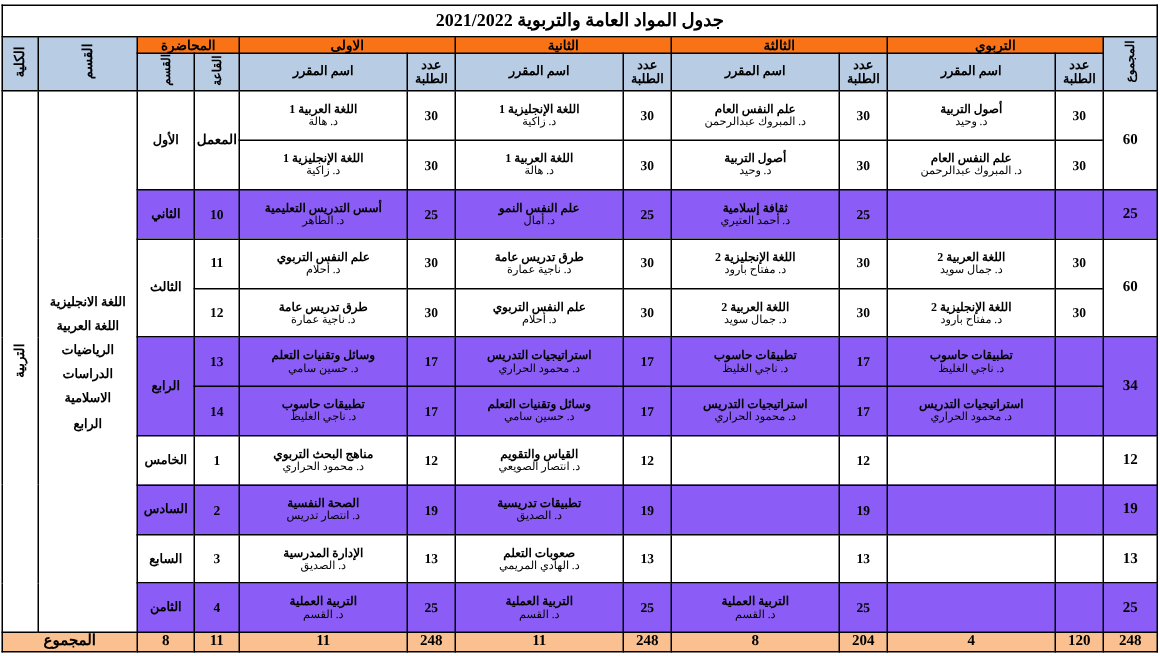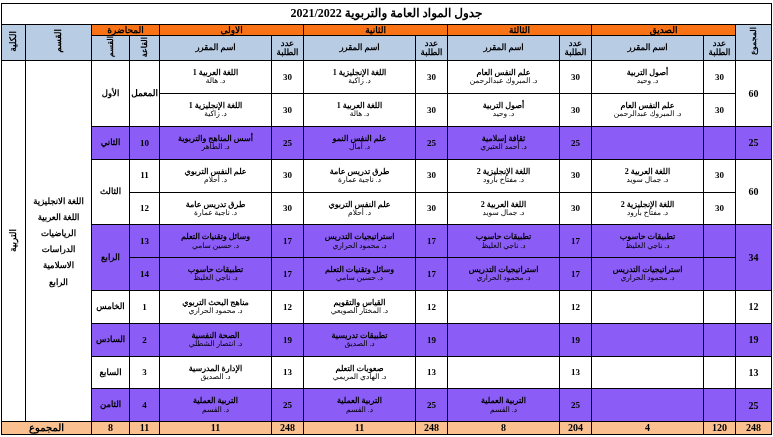--- a/index.html
+++ b/index.html
@@ -42,21 +42,21 @@
         <col style="width:38px">
       <col style="width:66px">
         <col style="width:24px">
     </colgroup>
     <tbody id="tbody">
         <tr>
           <td class="title-cell" colspan="13">جدول المواد العامة والتربوية 2021/2022</td>
         </tr>
         <tr>
           <td class="hdr" rowspan="2"><span class="vert-sm">المجموع</span></td>
-          <td class="hdr-main" colspan="2">الصديق</td>
+          <td class="hdr-main" colspan="2">التربوي</td>
           <td class="hdr-main" colspan="2">الثالثة</td>
           <td class="hdr-main" colspan="2">الثانية</td>
           <td class="hdr-main" colspan="2">الاولى</td>
           <td class="hdr-main" colspan="2">المحاضرة</td>
           <td class="hdr" rowspan="2"><span class="vert">القسم</span></td>
           <td class="hdr" rowspan="2"><span class="vert">الكلية</span></td>
         </tr>
         <tr>
           <td class="hdr">عدد الطلبة</td>
           <td class="hdr">اسم المقرر</td>
@@ -133,21 +133,21 @@
             <div class="course">ثقافة إسلامية</div>
             <div class="teacher">د. أحمد العتيري</div>
           </td>
           <td class="yellow num-sm">25</td>
           <td class="yellow cellpad">
             <div class="course">علم النفس النمو</div>
             <div class="teacher">د. أمال</div>
           </td>
           <td class="yellow num-sm">25</td>
           <td class="yellow cellpad">
-            <div class="course">أسس المناهج والتربوية</div>
+            <div class="course">أسس التدريس التعليمية</div>
             <div class="teacher">د. الطاهر</div>
           </td>
           <td class="yellow num-sm">10</td>
           <td class="yellow lect">الثاني</td>
         </tr>
         <tr>
           <td class="white num" rowspan="2">60</td>
           <td class="white num-sm">30</td>
           <td class="white cellpad">
             <div class="course">اللغة العربية 2</div>
@@ -244,21 +244,21 @@
         </tr>
         <tr>
           <td class="white num">12</td>
           <td class="white num-sm"></td>
           <td class="white cellpad"></td>
           <td class="white num-sm">12</td>
           <td class="white cellpad"></td>
           <td class="white num-sm">12</td>
           <td class="white cellpad">
             <div class="course">القياس والتقويم</div>
-            <div class="teacher">د. المختار الصويعي</div>
+            <div class="teacher">د. انتصار الصويعي</div>
           </td>
           <td class="white num-sm">12</td>
           <td class="white cellpad">
             <div class="course">مناهج البحث التربوي</div>
             <div class="teacher">د. محمود الحراري</div>
           </td>
           <td class="white num-sm">1</td>
           <td class="white lect">الخامس</td>
         </tr>
         <tr>
@@ -268,21 +268,21 @@
           <td class="yellow num-sm">19</td>
           <td class="yellow cellpad"></td>
           <td class="yellow num-sm">19</td>
           <td class="yellow cellpad">
             <div class="course">تطبيقات تدريسية</div>
             <div class="teacher">د. الصديق</div>
           </td>
           <td class="yellow num-sm">19</td>
           <td class="yellow cellpad">
             <div class="course">الصحة النفسية</div>
-            <div class="teacher">د. انتصار الشطلي</div>
+            <div class="teacher">د. انتصار تدريس</div>
           </td>
           <td class="yellow num-sm">2</td>
           <td class="yellow lect">السادس</td>
         </tr>
         <tr>
           <td class="white num">13</td>
           <td class="white num-sm"></td>
           <td class="white cellpad"></td>
           <td class="white num-sm">13</td>
           <td class="white cellpad"></td>

